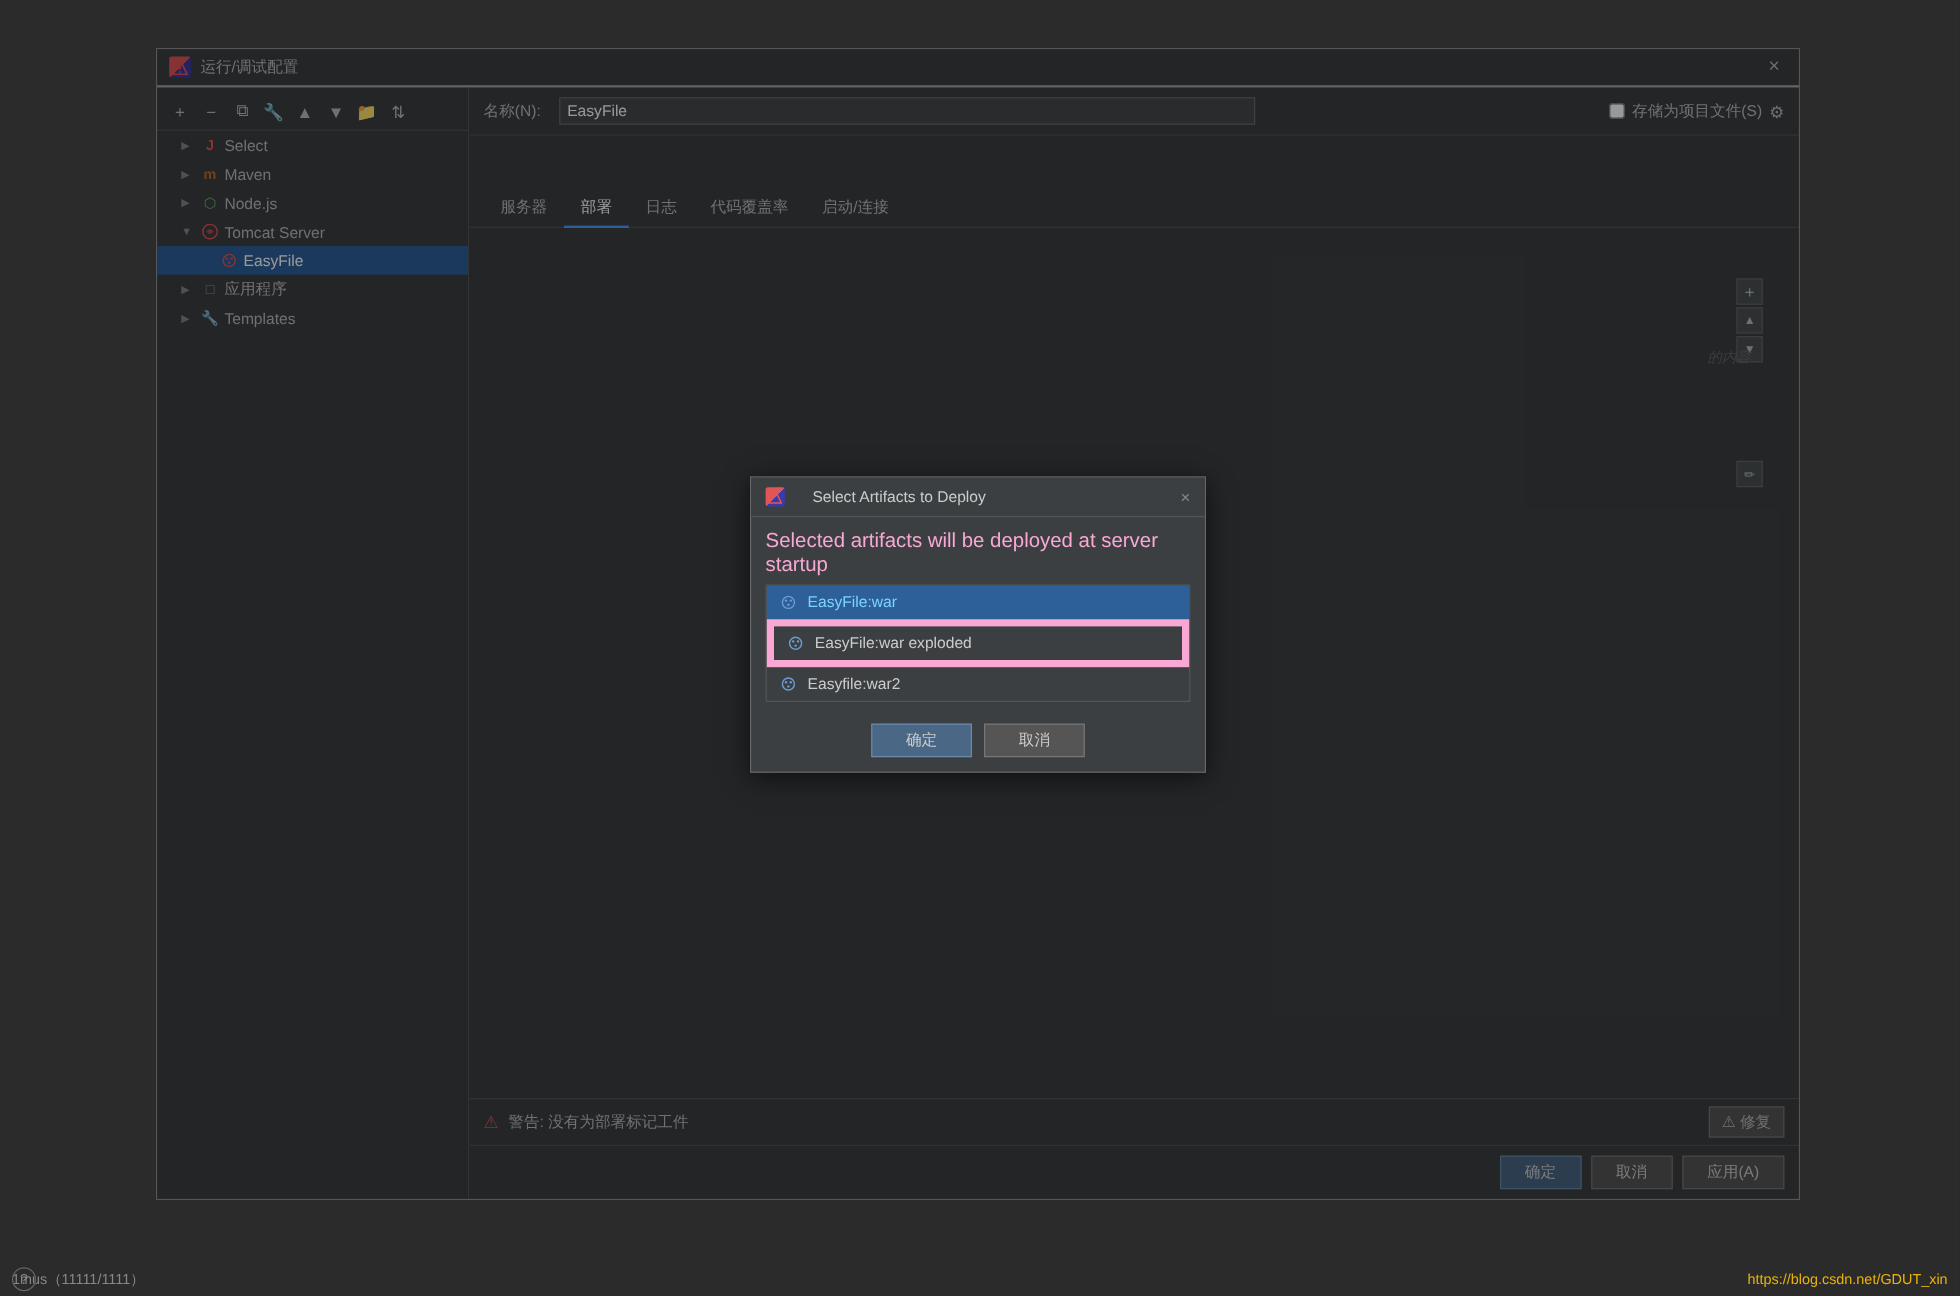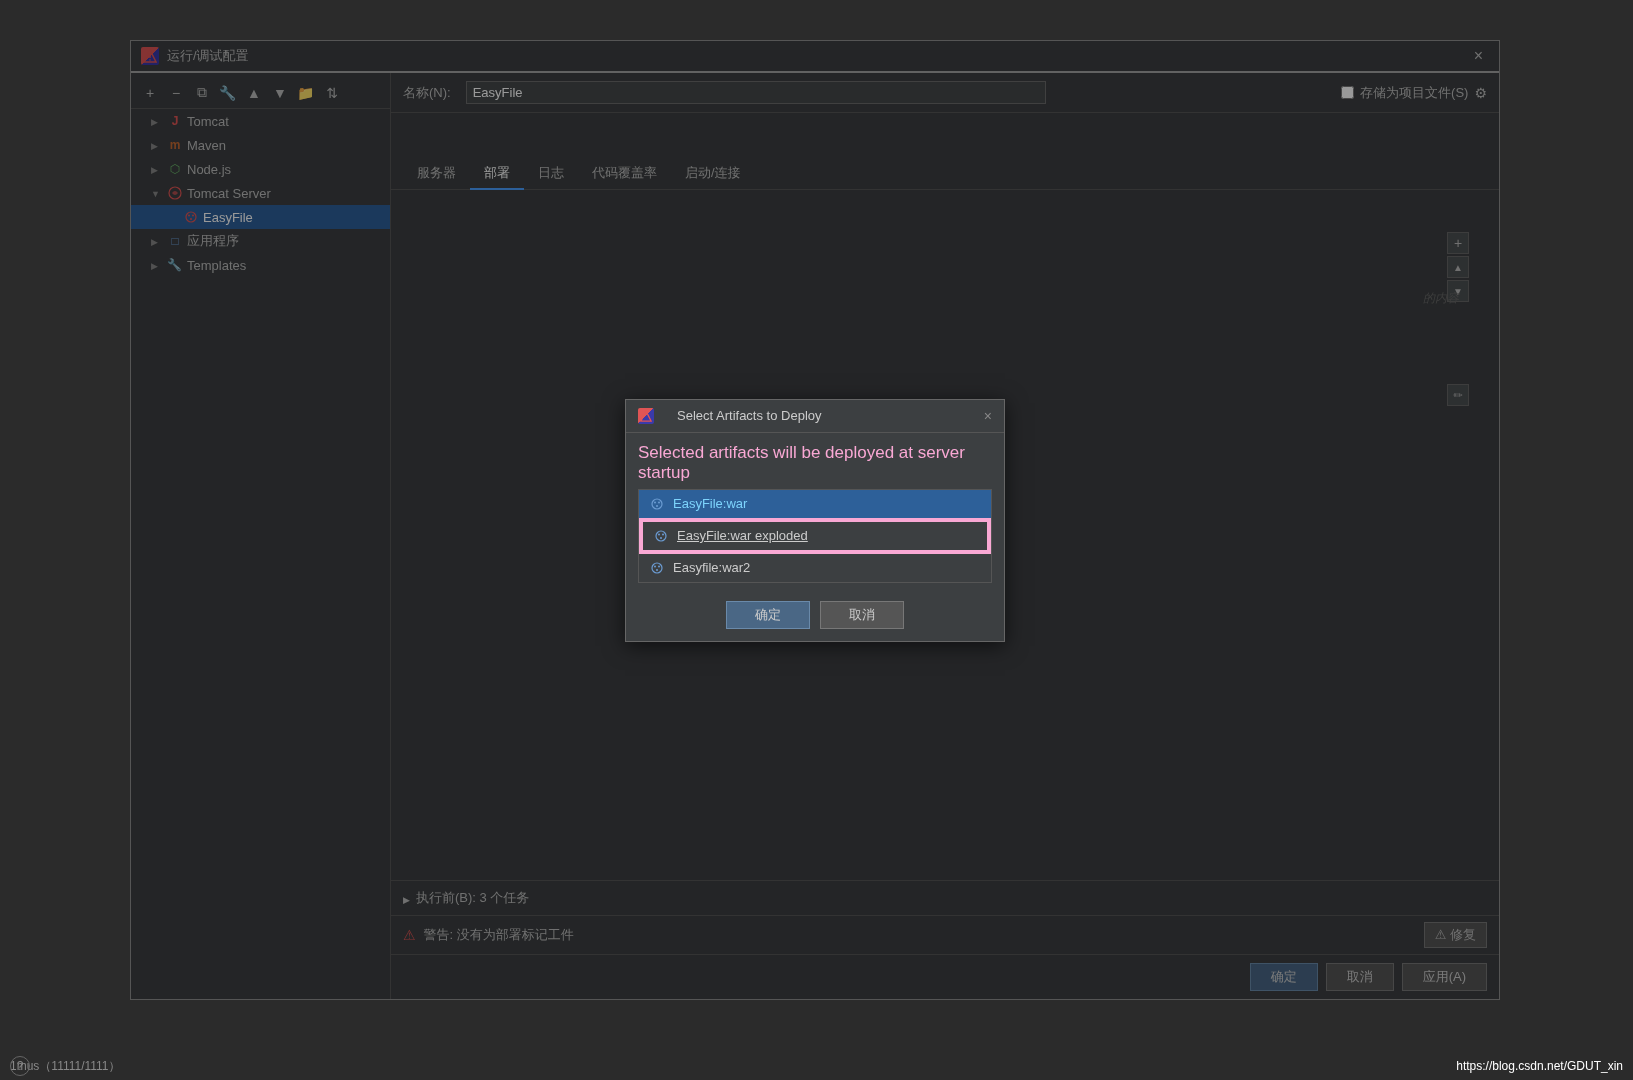--- a/index.html
+++ b/index.html
@@ -428,21 +428,21 @@
       background: #2b2b2b;
       display: flex;
       align-items: center;
       justify-content: space-between;
       padding: 0 10px;
       font-size: 12px;
       color: #888;
     }
 
     .status-right {
-      color: #ffffff;
+      color: #eab308;
       font-size: 12px;
     }
 
     
     .help-btn {
       position: absolute;
       bottom: 4px;
       left: 10px;
       width: 20px;
       height: 20px;
@@ -489,21 +489,21 @@
         <div class="toolbar-btn">🔧</div>
         <div class="toolbar-btn">▲</div>
         <div class="toolbar-btn">▼</div>
         <div class="toolbar-btn">📁</div>
         <div class="toolbar-btn">⇅</div>
       </div>
 
       <div class="tree-item indent-1">
         <span class="tree-arrow caret-right"></span>
         <span class="tree-icon" style="color:#e05555; font-weight:bold;">J</span>
-        <span class="tree-label">Tomcat</span>
+        <span class="tree-label">Select</span>
       </div>
       <div class="tree-item indent-1">
         <span class="tree-arrow caret-right"></span>
         <span class="tree-icon" style="color:#c46a33; font-weight:bold;">m</span>
         <span class="tree-label">Maven</span>
       </div>
       <div class="tree-item indent-1">
         <span class="tree-arrow caret-right"></span>
         <span class="tree-icon" style="color:#6bb56b;">⬡</span>
         <span class="tree-label">Node.js</span>
@@ -577,26 +577,20 @@
         <div style="position:absolute; right:30px; top:42px; display:flex; flex-direction:column; gap:2px;">
           <div class="scroll-btn" style="width:22px;height:22px;background:#4c5052;border:1px solid #666;color:#bbb;display:flex;align-items:center;justify-content:center;cursor:pointer;font-size:14px;">+</div>
           <div class="scroll-btn" style="width:22px;height:22px;background:#4c5052;border:1px solid #666;color:#bbb;display:flex;align-items:center;justify-content:center;cursor:pointer;font-size:10px;">▲</div>
           <div class="scroll-btn" style="width:22px;height:22px;background:#4c5052;border:1px solid #666;color:#bbb;display:flex;align-items:center;justify-content:center;cursor:pointer;font-size:10px;">▼</div>
           <div class="scroll-btn" style="width:22px;height:22px;background:#4c5052;border:1px solid #666;color:#bbb;display:flex;align-items:center;justify-content:center;cursor:pointer;font-size:11px; margin-top:80px;">✏</div>
         </div>
 
         <span class="empty-content-note">的内容</span>
       </div>
 
-      <div class="before-run-section">
-        <div class="before-run-title">
-          <span class="caret-right"></span>
-          <span>执行前(B): 3 个任务</span>
-        </div>
-      </div>
 
       <div class="warning-bar">
         <span class="warning-icon">⚠</span>
         <span class="warning-text">警告: 没有为部署标记工件</span>
         <button class="fix-btn">⚠ 修复</button>
       </div>
 
       <div class="bottom-bar">
         <button class="action-btn primary">确定</button>
         <button class="action-btn secondary" style="background:#555;border-color:#777;">取消</button>
@@ -627,21 +621,21 @@
           <span class="artifact-icon">
             <svg width="14" height="14" viewBox="0 0 14 14">
               <circle cx="7" cy="7" r="5" fill="none" stroke="#6b9bd2" stroke-width="1.2"></circle>
               <circle cx="5" cy="5.5" r="1" fill="#6b9bd2"></circle>
               <circle cx="9" cy="5.5" r="1" fill="#6b9bd2"></circle>
               <circle cx="7" cy="9" r="1" fill="#6b9bd2"></circle>
             </svg>
           </span>
           <span>EasyFile:war</span>
         </div>
-        <div class="artifact-item highlighted" style="border:4px solid #f9a8d4; background:#3c3f41;text-decoration:underline;">
+        <div class="artifact-item highlighted" style="border:6px solid #f9a8d4; background:#3c3f41;">
           <span class="artifact-icon">
             <svg width="14" height="14" viewBox="0 0 14 14">
               <circle cx="7" cy="7" r="5" fill="none" stroke="#6b9bd2" stroke-width="1.2"></circle>
               <circle cx="5" cy="5.5" r="1" fill="#6b9bd2"></circle>
               <circle cx="9" cy="5.5" r="1" fill="#6b9bd2"></circle>
               <circle cx="7" cy="9" r="1" fill="#6b9bd2"></circle>
             </svg>
           </span>
           <span>EasyFile:war exploded</span>
         </div>

